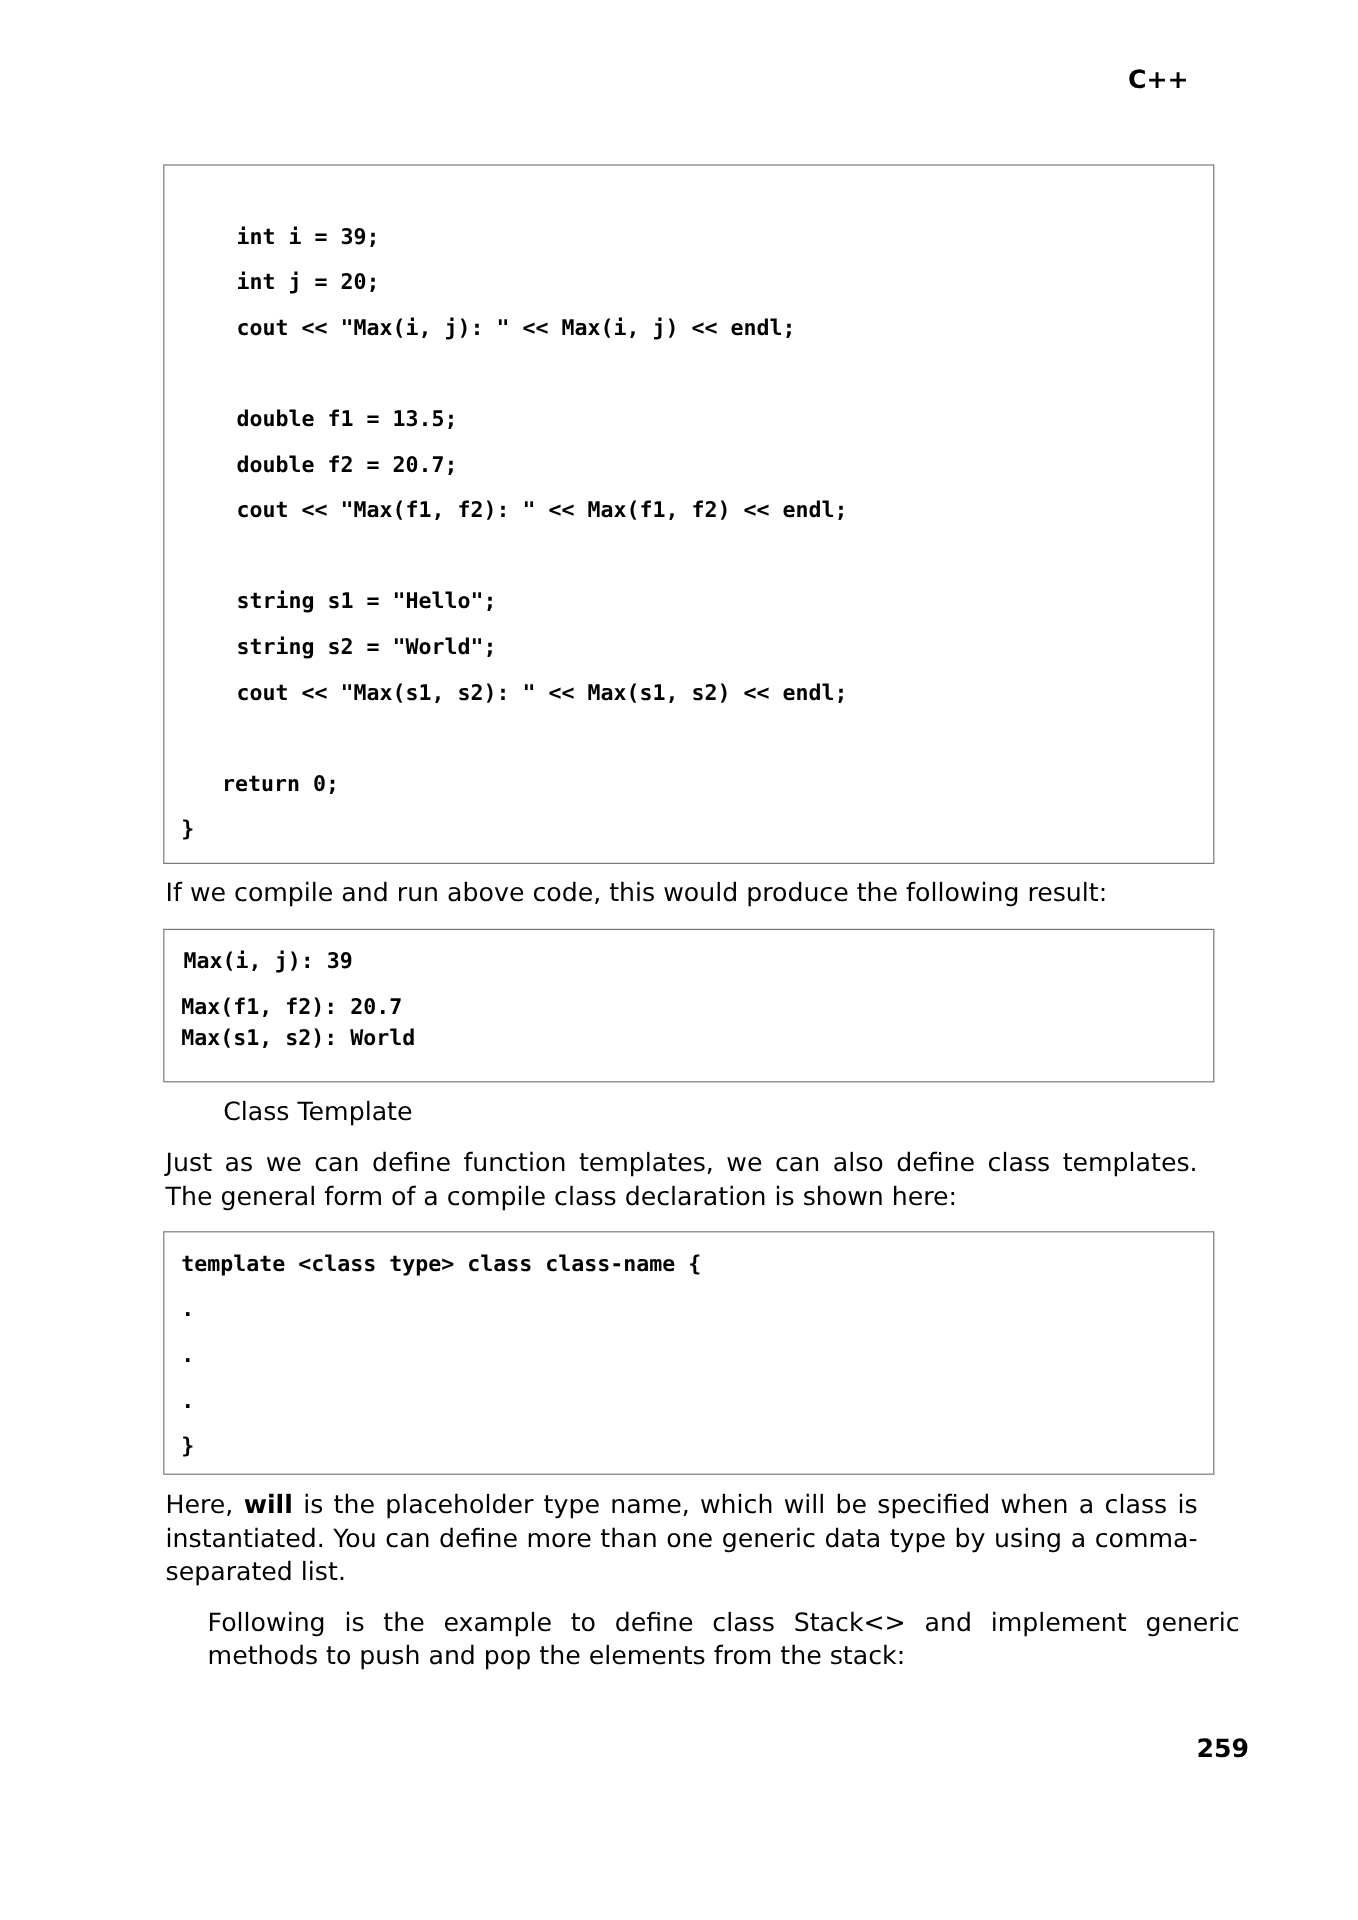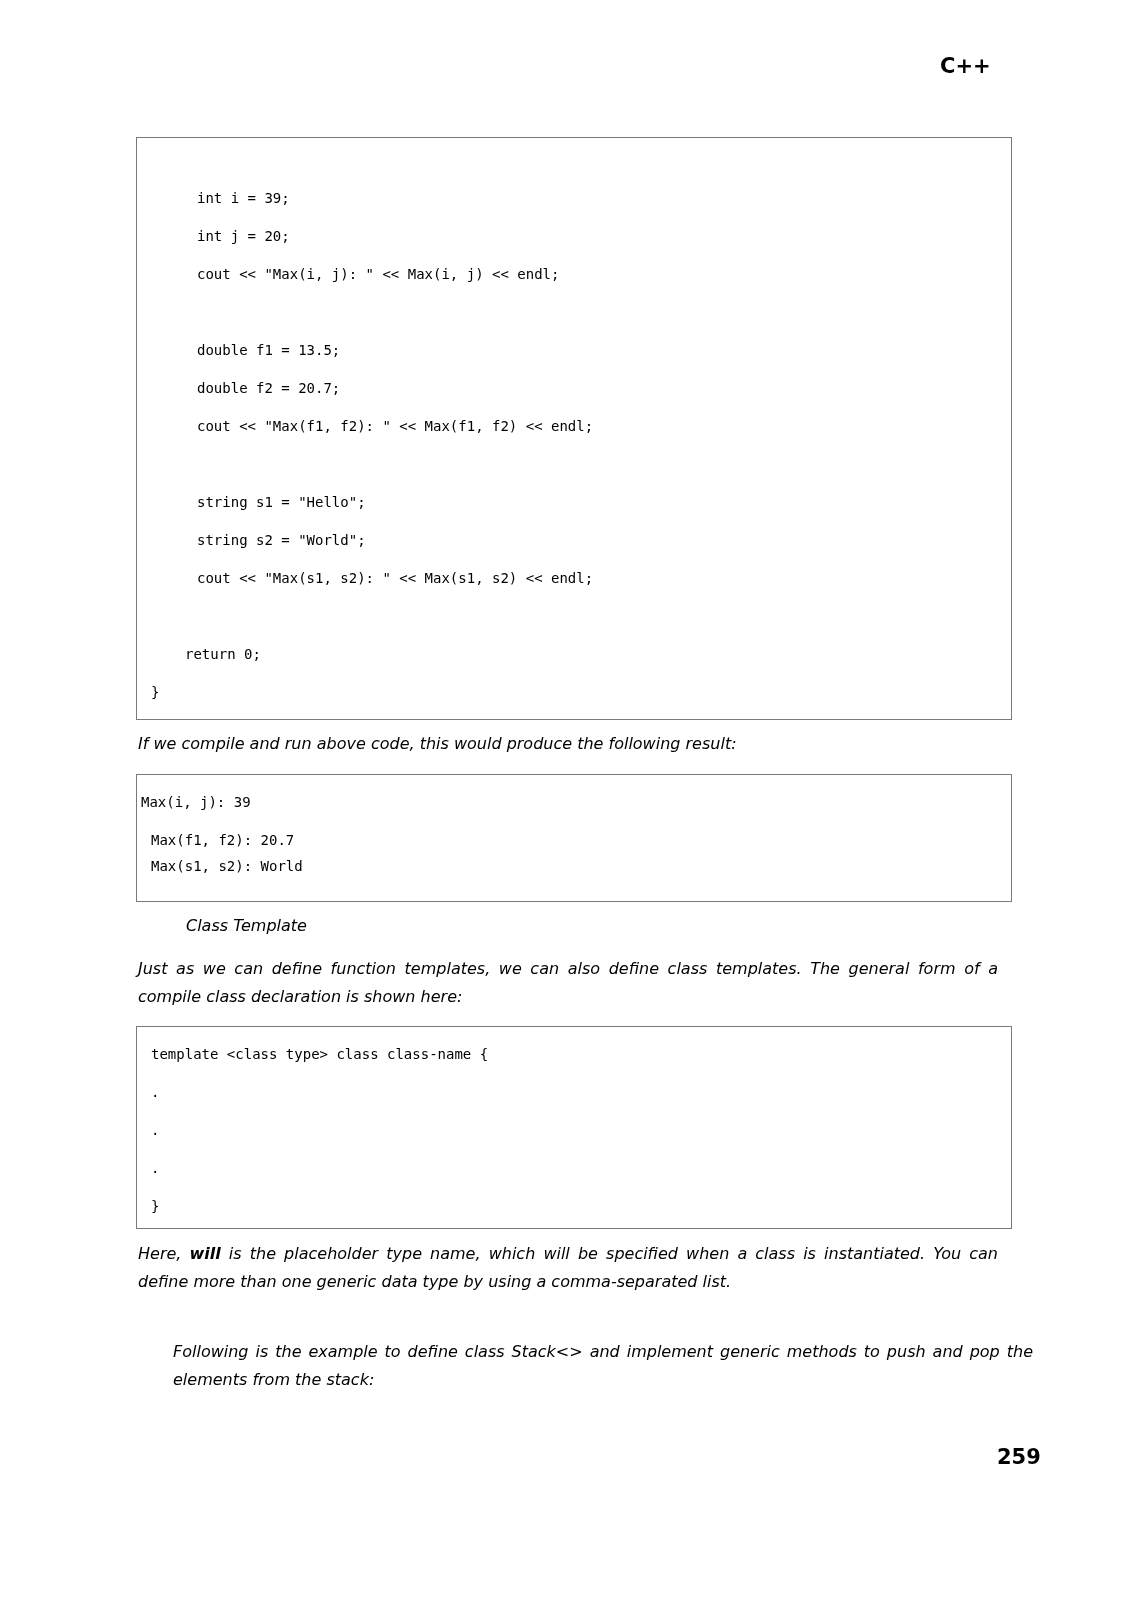--- a/index.html
+++ b/index.html
@@ -2,22 +2,22 @@
 <html><head>
 <meta charset="utf-8">
 <style>
   html, body { margin: 0; padding: 0; background: #ffffff; }
   body { width: 1132px; height: 1600px; position: relative; overflow: hidden;
          font-family: "DejaVu Sans", sans-serif; color: #000; }
   .header { position: absolute; left: 940px; top: 54px; font-size: 21px; font-weight: bold;
             font-family: "DejaVu Sans", sans-serif; }
   .pagenum { position: absolute; left: 953px; top: 1445px; font-size: 21px; font-weight: bold; margin-left: 44px; }
   .box { position: absolute; left: 136px; width: 876px; border: 1.5px solid #7a7a7a; box-sizing: border-box; background:#fff; }
-  .code { font-family: "DejaVu Sans Mono", monospace; font-size: 14px; white-space: pre; position: absolute; line-height: 22px; }
-  .para { position: absolute; left: 138px; width: 860px; font-size: 16px; line-height: 28px; text-align: justify; font-style: italic; }
+  .code { font-family: "DejaVu Sans Mono", monospace; font-size: 18px; white-space: pre; position: absolute; line-height: 22px; font-weight: bold; }
+  .para { position: absolute; left: 138px; width: 860px; font-size: 21px; line-height: 28px; text-align: justify; }
   .para .bold { font-weight: bold; }
 </style>
 </head>
 <body>
 
 <div class="header">C++</div>
 
 <div class="box" style="top:137px; height:583px;">
   <div class="code" style="left:60px; top:49px;">int i = 39;</div>
   <div class="code" style="left:60px; top:87px;">int j = 20;</div>
@@ -28,21 +28,21 @@
   <div class="code" style="left:60px; top:353px;">string s1 = "Hello";</div>
   <div class="code" style="left:60px; top:391px;">string s2 = "World";</div>
   <div class="code" style="left:60px; top:429px;">cout &lt;&lt; "Max(s1, s2): " &lt;&lt; Max(s1, s2) &lt;&lt; endl;</div>
   <div class="code" style="left:48px; top:505px;">return 0;</div>
   <div class="code" style="left:14px; top:543px;">}</div>
 </div>
 
 <div class="para" style="top:730px;">If we compile and run above code, this would produce the following result:</div>
 
 <div class="box" style="top:774px; height:128px;">
-  <div class="code" style="left:4px; top:16px;">Max(i, j): 39</div>
+  <div class="code" style="left:16px; top:16px;">Max(i, j): 39</div>
   <div class="code" style="left:14px; top:54px;">Max(f1, f2): 20.7</div>
   <div class="code" style="left:14px; top:80px;text-align:center;">Max(s1, s2): World</div>
 </div>
 
 <div class="para" style="top:912px;margin-left:48px;">Class Template</div>
 
 <div class="para" style="top:955px;">Just as we can define function templates, we can also define class templates. The general form of a compile class declaration is shown here:</div>
 
 <div class="box" style="top:1026px; height:203px;">
   <div class="code" style="left:14px; top:16px;">template &lt;class type&gt; class class-name {</div>

